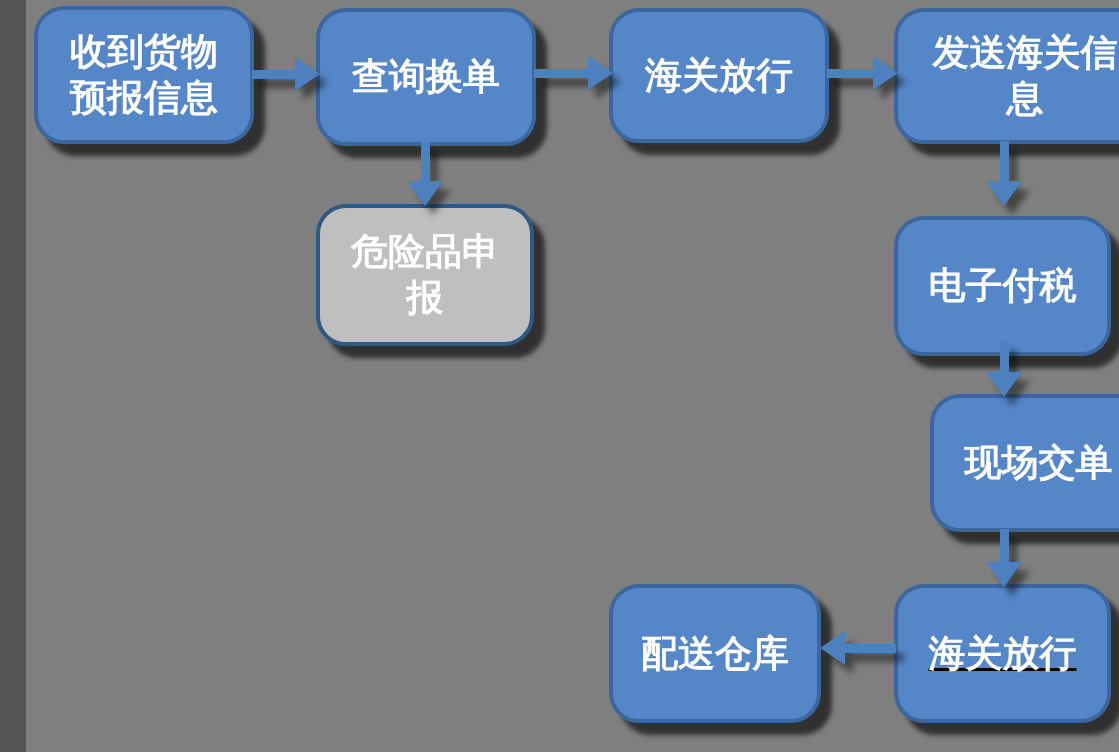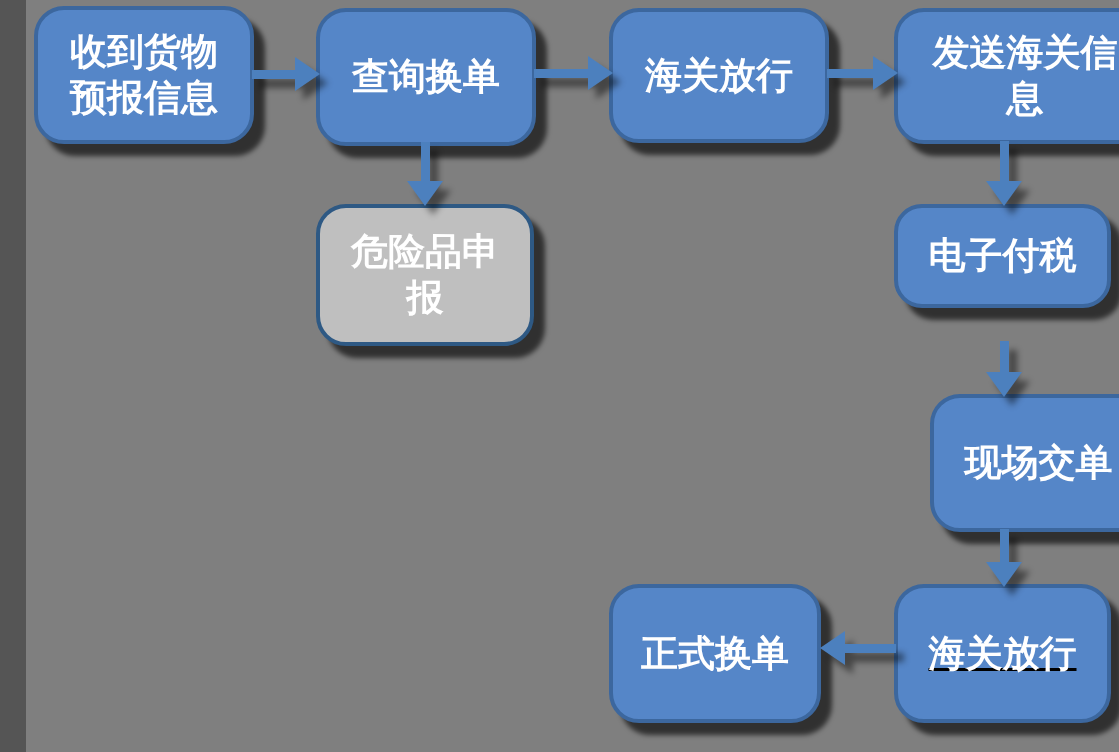--- a/index.html
+++ b/index.html
@@ -47,21 +47,21 @@
     line-height:1.24;
     text-align:center;
     word-break:break-all;
   }
   
   .n-receive  {left:8px;   top:6px;   width:220px; height:138px;}
   .n-query    {left:290px; top:8px;   width:220px; height:138px;align-items:center;}
   .n-formal   {left:583px; top:8px;   width:220px; height:135px;}
   .n-send     {left:868px; top:8px;   width:262px; height:136px;}
   .n-danger   {left:290px; top:204px; width:218px; height:142px;}
-  .n-epay     {left:868px; top:204px; width:217px; height:104px;border-radius:28px;}
+  .n-epay     {left:868px; top:216px; width:217px; height:140px;}
   .n-onsite   {left:904px; top:394px; width:217px; height:138px;}
   .n-release  {left:868px; top:584px; width:217px; height:139px;text-decoration:underline;}
   .n-warehouse{left:583px; top:584px; width:212px; height:139px;}
 
   
   .arrow{position:absolute; filter:drop-shadow(8px 9px 3px rgba(0,0,0,0.45));}
   .arrow .shaft{position:absolute; background:var(--arrow);}
   .arrow .head{position:absolute; width:0; height:0; border-style:solid; border-color:transparent;}
 
   .arrow.h{height:36px;}
@@ -122,21 +122,21 @@
 
   <div class="node n-onsite">
     <span class="label">现场交单</span>
   </div>
 
   <div class="node n-release">
     <span class="label">海关放行</span>
   </div>
 
   <div class="node n-warehouse">
-    <span class="label">正式换单</span>
+    <span class="label">配送仓库</span>
   </div>
 
   <div class="arrow h right a-receive-query">
     <span class="shaft"></span>
     <span class="head"></span>
   </div>
 
   <div class="arrow h right a-query-formal">
     <span class="shaft"></span>
     <span class="head"></span>

